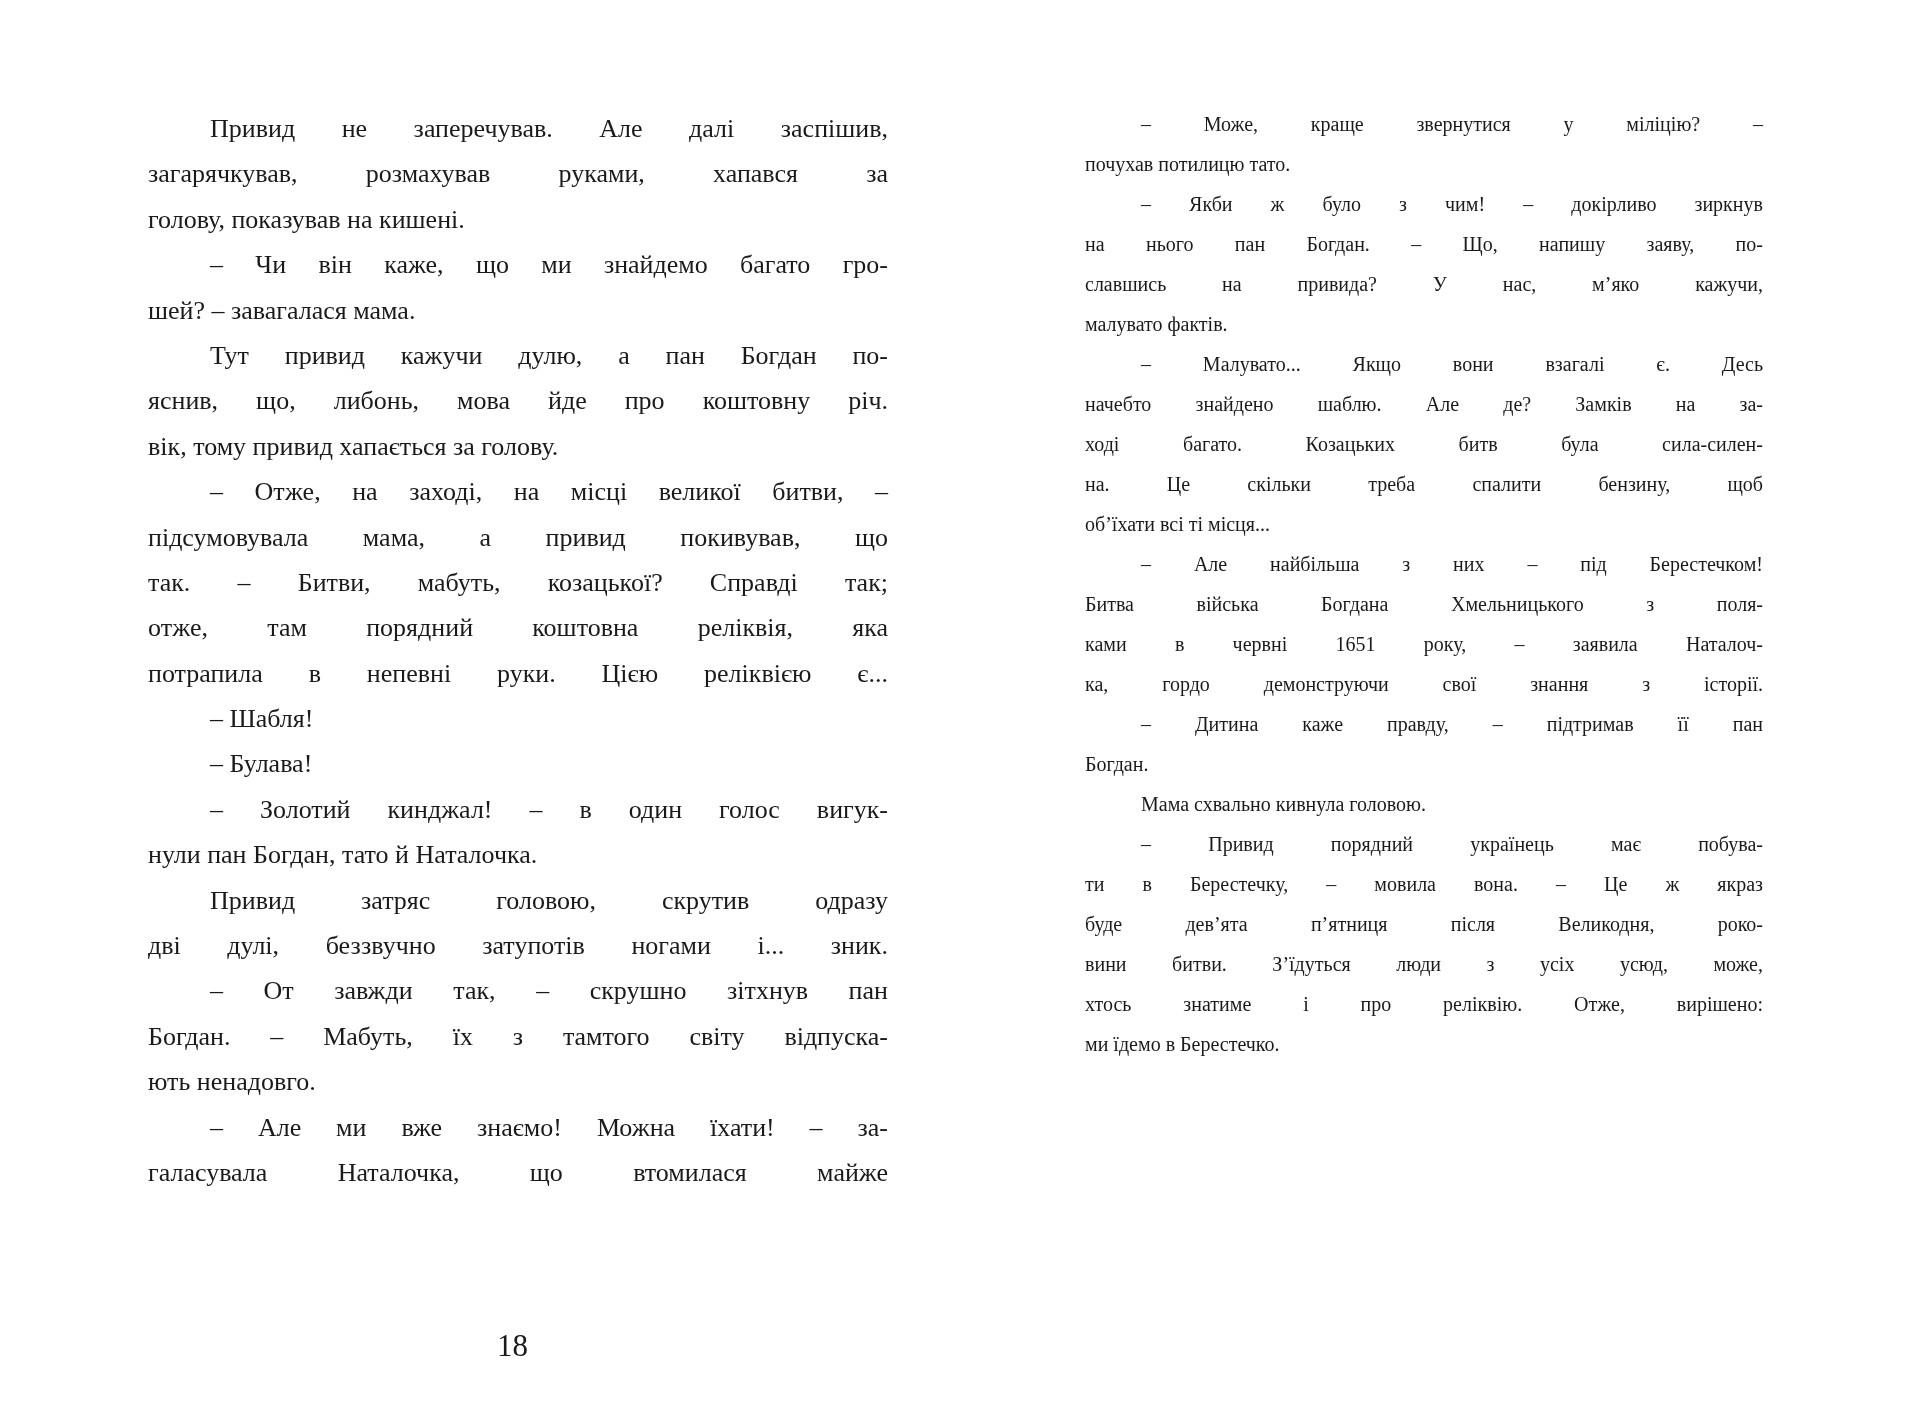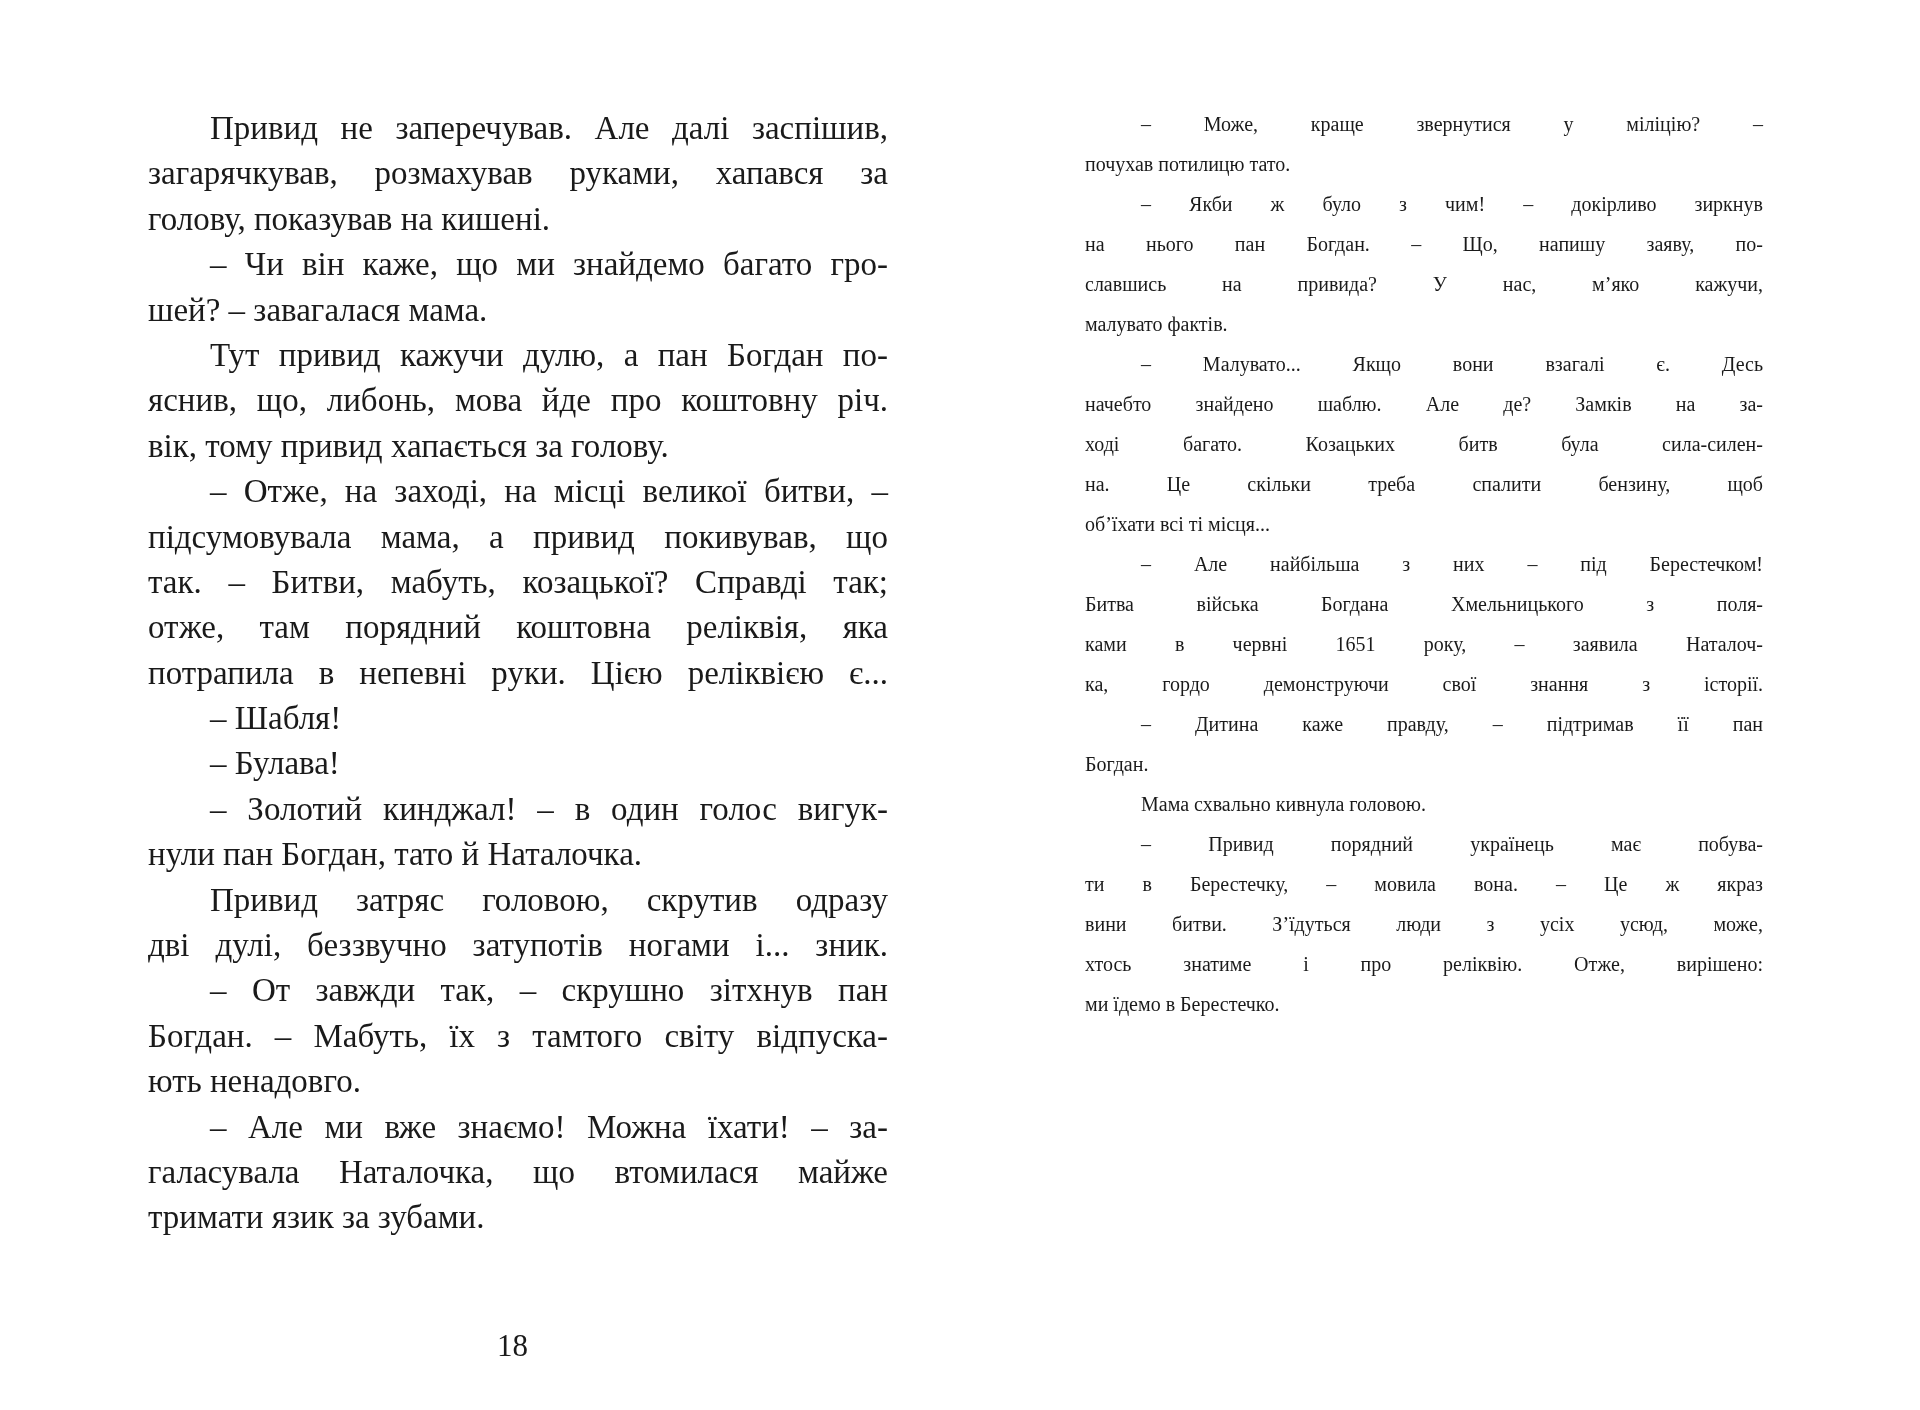--- a/index.html
+++ b/index.html
@@ -1,18 +1,18 @@
 <!DOCTYPE html>
 <html><head>
 <meta charset="utf-8">
 <style>
   html, body { margin: 0; padding: 0; background: #ffffff; }
   body { width: 1920px; height: 1410px; position: relative; overflow: hidden; }
   .page-col { position: absolute; color: #1a1a1a; font-family: "Liberation Serif", "DejaVu Serif", serif; }
-  .left-col { left: 148px; top: 106px; width: 740px; font-size: 33px; }
+  .left-col { left: 148px; top: 106px; width: 740px; font-size: 26px; }
   .right-col { left: 1085px; top: 104px; width: 678px; font-size: 20px; }
   .line { display: block; white-space: nowrap; overflow: visible; }
   .left-col .line { height: 45.4px; line-height: 45.4px; }
   .right-col .line { height: 40px; line-height: 40px; }
   .line.j { text-align: justify; text-align-last: justify; white-space: normal; }
   .line.ind { padding-left: 62px; }
   .right-col .line.ind { padding-left: 56px; }
   .page-number { position: absolute; left: 497px; top: 1328px; width: 40px; 
     font-family: "Liberation Serif", "DejaVu Serif", serif; font-size: 31px; color: #1a1a1a; }
 </style>
@@ -37,21 +37,20 @@
     <div class="line ind">– Булава!</div>
     <div class="line ind j">– Золотий кинджал! – в один голос вигук-</div>
     <div class="line">нули пан Богдан, тато й Наталочка.</div>
     <div class="line ind j">Привид затряс головою, скрутив одразу</div>
     <div class="line j">дві дулі, беззвучно затупотів ногами і... зник.</div>
     <div class="line ind j">– От завжди так, – скрушно зітхнув пан</div>
     <div class="line j">Богдан. – Мабуть, їх з тамтого світу відпуска-</div>
     <div class="line">ють ненадовго.</div>
     <div class="line ind j">– Але ми вже знаємо! Можна їхати! – за-</div>
     <div class="line j">галасувала Наталочка, що втомилася майже</div>
-    <div class="line">тримати язик за зубами.</div>
   </div>
 <div class="page-col right-col" id="right-col">
     <div class="line ind j">– Може, краще звернутися у міліцію? –</div>
     <div class="line">почухав потилицю тато.</div>
     <div class="line ind j">– Якби ж було з чим! – докірливо зиркнув</div>
     <div class="line j">на нього пан Богдан. – Що, напишу заяву, по-</div>
     <div class="line j">славшись на привида? У нас, м’яко кажучи,</div>
     <div class="line">малувато фактів.</div>
     <div class="line ind j">– Малувато... Якщо вони взагалі є. Десь</div>
     <div class="line j">начебто знайдено шаблю. Але де? Замків на за-</div>
@@ -60,17 +59,18 @@
     <div class="line">об’їхати всі ті місця...</div>
     <div class="line ind j">– Але найбільша з них – під Берестечком!</div>
     <div class="line j">Битва війська Богдана Хмельницького з поля-</div>
     <div class="line j">ками в червні 1651 року, – заявила Наталоч-</div>
     <div class="line j">ка, гордо демонструючи свої знання з історії.</div>
     <div class="line ind j">– Дитина каже правду, – підтримав її пан</div>
     <div class="line">Богдан.</div>
     <div class="line ind">Мама схвально кивнула головою.</div>
     <div class="line ind j">– Привид порядний українець має побува-</div>
     <div class="line j">ти в Берестечку, – мовила вона. – Це ж якраз</div>
+    <div class="line j">буде дев’ята п’ятниця після Великодня, роко-</div>
     <div class="line j">вини битви. З’їдуться люди з усіх усюд, може,</div>
     <div class="line j">хтось знатиме і про реліквію. Отже, вирішено:</div>
     <div class="line">ми їдемо в Берестечко.</div>
   </div>
 <div class="page-number">18</div>
 
 </body></html>

